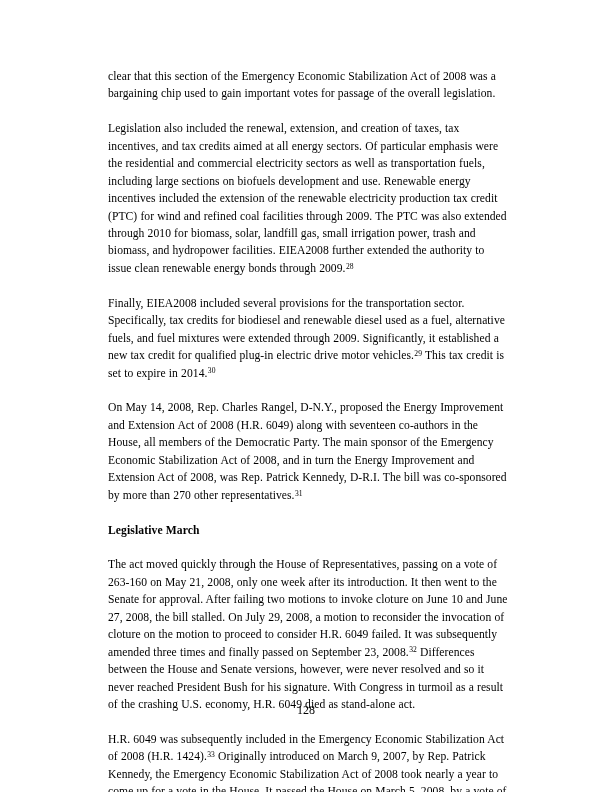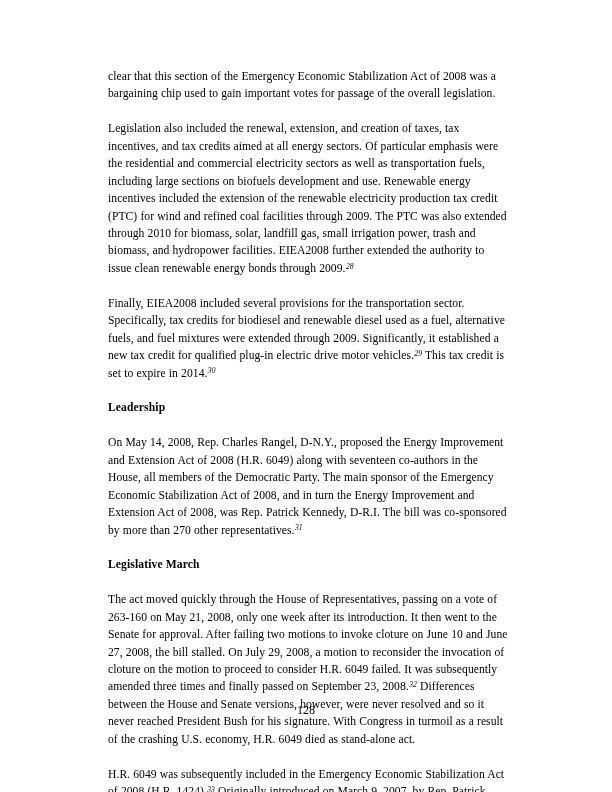--- a/index.html
+++ b/index.html
@@ -41,21 +41,20 @@
     line-height: 17.45px;
     font-weight: bold;
     margin: 0 0 17.4px 0;
     letter-spacing: 0.01em;
   }
   sup.fn {
     font-size: 7.6px;
     line-height: 0;
     vertical-align: 0.42em;
     margin-left: 0.4px;
-    font-style: italic;
   }
   .page-number {
     position: absolute;
     left: 0;
     right: 0;
     top: 703px;
     text-align: center;
     font-size: 12px;
     line-height: 14px;
   }
@@ -66,21 +65,20 @@
 <div class="page">
 
   <div class="content">
 
     <p class="body-par"><span>clear that this section of the Emergency Economic Stabilization Act of 2008 was a bargaining chip used to gain important votes for passage of the overall legislation.</span></p>
 
     <p class="body-par"><span>Legislation also included the renewal, extension, and creation of taxes, tax incentives, and tax credits aimed at all energy sectors.  Of particular emphasis were the residential and commercial electricity sectors as well as transportation fuels, including large sections on biofuels development and use.  Renewable energy incentives included the extension of the renewable electricity production tax credit (PTC) for wind and refined coal facilities through 2009.  The PTC was also extended through 2010 for biomass, solar, landfill gas, small irrigation power, trash and biomass, and hydropower facilities.  EIEA2008 further extended the authority to issue clean renewable energy bonds through 2009.</span><sup class="fn">28</sup></p>
 
     <p class="body-par"><span>Finally, EIEA2008 included several provisions for the transportation sector.  Specifically, tax credits for biodiesel and renewable diesel used as a fuel, alternative fuels, and fuel mixtures were extended through 2009.  Significantly, it established a new tax credit for qualified plug-in electric drive motor vehicles.</span><sup class="fn">29</sup><span>  This tax credit is set to expire in 2014.</span><sup class="fn">30</sup></p>
 
-    <h2 class="section-head">Leadership</h2>
 
     <p class="body-par"><span>On May 14, 2008, Rep. Charles Rangel, D-N.Y., proposed the Energy Improvement and Extension Act of 2008 (H.R. 6049) along with seventeen co-authors in the House, all members of the Democratic Party.  The main sponsor of the Emergency Economic Stabilization Act of 2008, and in turn the Energy Improvement and Extension Act of 2008, was Rep. Patrick Kennedy, D-R.I.  The bill was co-sponsored by more than 270 other representatives.</span><sup class="fn">31</sup></p>
 
     <h2 class="section-head">Legislative March</h2>
 
     <p class="body-par"><span>The act moved quickly through the House of Representatives, passing on a vote of 263-160 on May 21, 2008, only one week after its introduction.  It then went to the Senate for approval.  After failing two motions to invoke cloture on June 10 and June 27, 2008, the bill stalled.  On July 29, 2008, a motion to reconsider the invocation of cloture on the motion to proceed to consider H.R. 6049 failed.  It was subsequently amended three times and finally passed on September 23, 2008.</span><sup class="fn">32</sup><span>  Differences between the House and Senate versions, however, were never resolved and so it never reached President Bush for his signature.  With Congress in turmoil as a result of the crashing U.S. economy, H.R. 6049 died as stand-alone act.</span></p>
 
     <p class="body-par"><span>H.R. 6049 was subsequently included in the Emergency Economic Stabilization Act of 2008 (H.R. 1424).</span><sup class="fn">33</sup><span>  Originally introduced on March 9, 2007, by Rep. Patrick Kennedy, the Emergency Economic Stabilization Act of 2008 took nearly a year to come up for a vote in the House.  It passed the House on March 5, 2008, by a vote of 268-148 and moved on to the Senate.  After several amendments and additions, the Senate passed an amended version of H.R. 1424 by a vote of 74-25.  Under extreme pressure from a country now in economic turmoil, it took just 4 hours for the Senate's amended version</span></p>
 
   </div>

